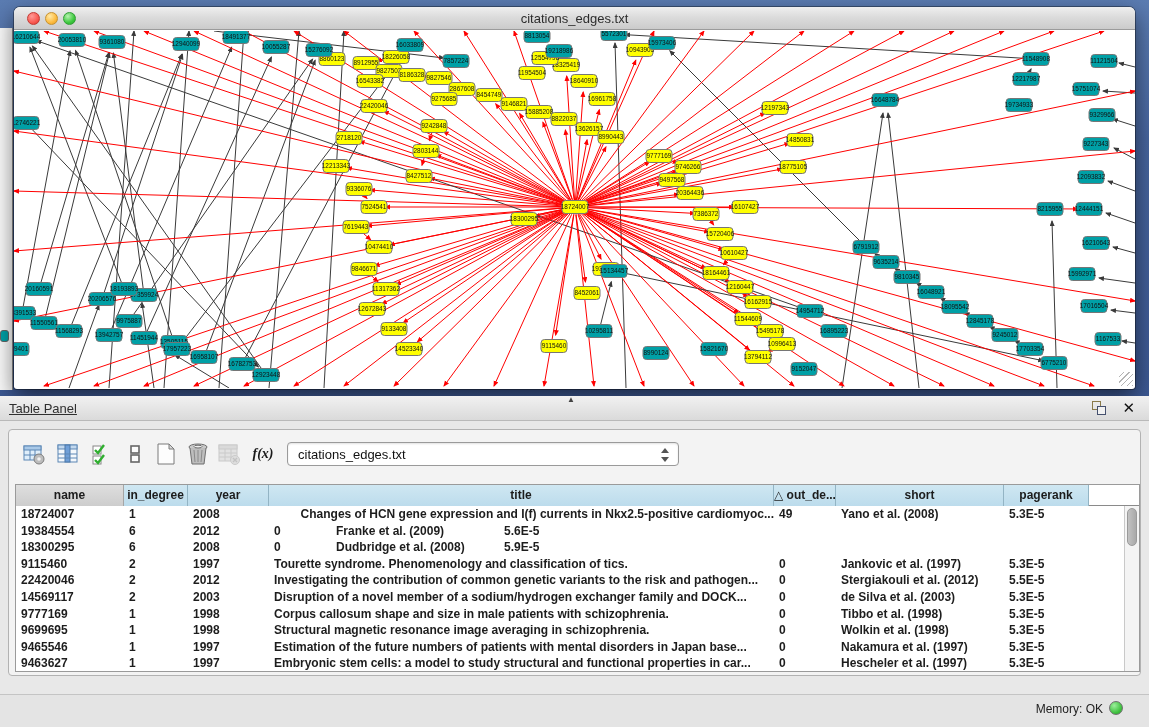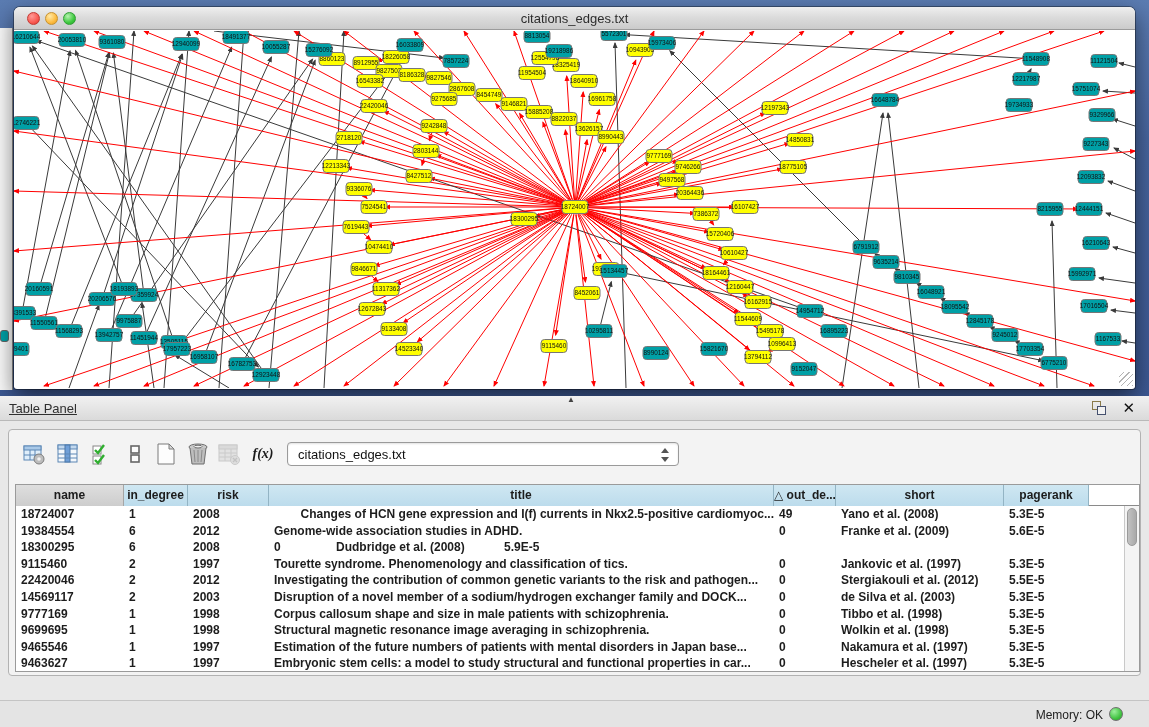--- a/index.html
+++ b/index.html
@@ -70,21 +70,21 @@
   .vthumb { position:absolute; left:2px; top:2px; width:10px; height:38px; border-radius:6px;
     background:linear-gradient(90deg,#c2c2c2,#a9a9a9); border:1px solid #9a9a9a; }
 
   .tabs { position:absolute; left:50%; transform:translateX(-50%); top:279px; height:20px; display:flex;
     border:1px solid #8b8b8b; border-radius:5px; overflow:hidden; background:#fdfdfd; box-shadow:0 1px 0 rgba(255,255,255,.7); }
   .tab { height:100%; font-size:12.5px; padding:0 16px; line-height:19px; color:#1f1f1f; background:#fdfdfd;
     border-right:1px solid #b5b5b5; cursor:pointer; }
   .tab:last-child { border-right:none; }
   .tab.active { background:linear-gradient(180deg,#8a8a8a,#6d6d6d); color:#efefef; }
 
-  .statusbar { position:absolute; left:0; bottom:0; width:100%; height:27px;
+  .statusbar { position:absolute; left:0; bottom:0; width:100%; height:33px;
     background:#e4e4e4; border-top:1px solid #c4c4c4; }
   .mem-label { position:absolute; right:46px; top:7px; font-size:12px; color:#222; }
   .mem-dot { position:absolute; right:26px; top:6px; width:14px; height:14px; border-radius:50%;
     background:radial-gradient(circle at 35% 30%,#9cef9c,#3dc03d 65%,#2e9c2e); border:1px solid #6f6f6f; }
 </style>
 </head>
 <body>
 
 <div class="desktop">
   <div class="left-sliver">
@@ -849,41 +849,40 @@
             <span class="arr-up"></span>
             <span class="arr-dn"></span>
           </span>
       </div>
     </div>
 
     <div class="ttable">
       <div class="thead" id="thead">
           <div class="th gray" style="width: 108px;">name</div>
           <div class="th" style="width: 64px;">in_degree</div>
-          <div class="th" style="width: 81px;">risk</div>
+          <div class="th" style="width: 81px;">year</div>
           <div class="th" style="width: 505px;">title</div>
           <div class="th" style="width: 62px;">△ out_de...</div>
           <div class="th" style="width: 168px;">short</div>
           <div class="th" style="width: 85px;">pagerank</div>
         </div>
       <div class="tbody" id="tbody">
           <div class="trow">
             <div class="td" style="width: 108px;">18724007</div>
             <div class="td" style="width: 64px;">1</div>
             <div class="td" style="width: 81px;">2008</div>
             <div class="td" style="width: 505px; text-align: right;">Changes of HCN gene expression and I(f) currents in Nkx2.5-positive cardiomyoc...</div>
             <div class="td" style="width: 62px;">49</div>
             <div class="td" style="width: 168px;">Yano et al. (2008)</div>
             <div class="td" style="width: 85px;">5.3E-5</div>
           </div>
           <div class="trow">
             <div class="td" style="width: 108px;">19384554</div>
             <div class="td" style="width: 64px;">6</div>
             <div class="td" style="width: 81px;">2012</div>
-            <div class="td" style="width: 505px;">Genome-wide association studies in ADHD.</div>
             <div class="td" style="width: 62px;">0</div>
             <div class="td" style="width: 168px;">Franke et al. (2009)</div>
             <div class="td" style="width: 85px;">5.6E-5</div>
           </div>
           <div class="trow">
             <div class="td" style="width: 108px;">18300295</div>
             <div class="td" style="width: 64px;">6</div>
             <div class="td" style="width: 81px;">2008</div>
             <div class="td" style="width: 62px;">0</div>
             <div class="td" style="width: 168px;">Dudbridge et al. (2008)</div>

